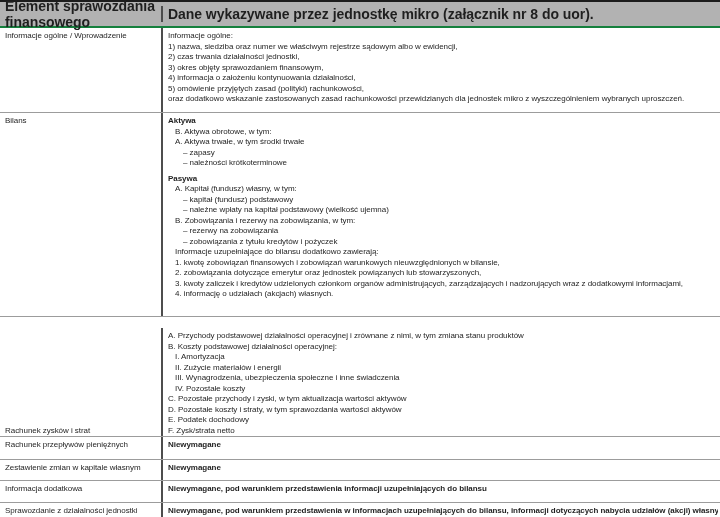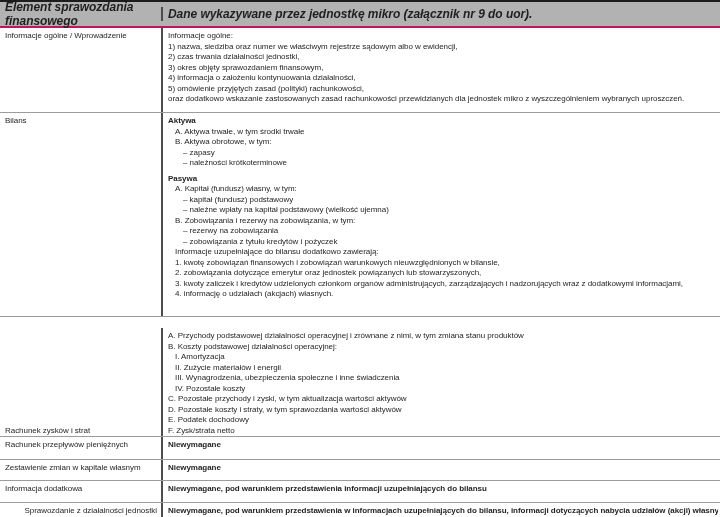--- a/index.html
+++ b/index.html
@@ -17,28 +17,27 @@
   }
   .doc-table {
     width: 720px;
     border-top: 2px solid #1c1c1c;
     box-sizing: border-box;
   }
   
   .thead {
     display: flex;
     background: #b2b2b2;
-    border-bottom: 2px solid #be185d;
+    border-bottom: 2px solid #15803d;
     height: 26px;
     box-sizing: border-box;
     align-items: center;
     font-weight: bold;
-    font-size: 12px;
+    font-size: 14px;
     letter-spacing: -0.05px;
-    font-style: italic;
   }
   .cell-left {
     flex: 0 0 161px;
     width: 161px;
     box-sizing: border-box;
     padding-left: 5px;
     padding-right: 4px;
   }
   .cell-right {
     flex: 1 1 auto;
@@ -58,57 +57,57 @@
     line-height: 10.5px;
   }
   .trow .cell-left { padding-top: 3px; }
   .trow .cell-right { padding-top: 3px; }
   .rows .trow:nth-child(1) { min-height: 85px; justify-content: space-between; }
   .rows .trow:nth-child(2) { min-height: 204px; }
   .rows .trow:nth-child(3) { min-height: 120px; align-items: flex-end; }
   .rows .trow:nth-child(4) { min-height: 23px; }
   .rows .trow:nth-child(5) { min-height: 21px; }
   .rows .trow:nth-child(6) { min-height: 22px; }
-  .rows .trow:nth-child(7) { min-height: 14px; border-bottom: none; text-align: right; }
+  .rows .trow:nth-child(7) { min-height: 14px; border-bottom: none; }
   .line {
     white-space: nowrap;
     overflow: hidden;
   }
   .line.i1 { margin-left: 7px; }
   .line.i2 { margin-left: 15px; }
   .line.b  { font-weight: bold; }
   .line.gap { margin-top: 5px; }
 </style>
 </head>
 <body>
 
 <div class="doc-table">
   <div class="thead">
     <div class="cell-left">Element sprawozdania finansowego</div>
-    <div class="cell-right">Dane wykazywane przez jednostkę mikro (załącznik nr 9 do uor).</div>
+    <div class="cell-right">Dane wykazywane przez jednostkę mikro (załącznik nr 8 do uor).</div>
   </div>
   <div class="rows">
       <div class="trow">
         <div class="cell-left">Informacje ogólne / Wprowadzenie</div>
         <div class="cell-right">
           <div class="line i0">Informacje ogólne:</div>
           <div class="line i0">1) nazwa, siedziba oraz numer we właściwym rejestrze sądowym albo w ewidencji,</div>
           <div class="line i0">2) czas trwania działalności jednostki,</div>
           <div class="line i0">3) okres objęty sprawozdaniem finansowym,</div>
           <div class="line i0">4) informacja o założeniu kontynuowania działalności,</div>
           <div class="line i0">5) omówienie przyjętych zasad (polityki) rachunkowości,</div>
           <div class="line i0">oraz dodatkowo wskazanie zastosowanych zasad rachunkowości przewidzianych dla jednostek mikro z wyszczególnieniem wybranych uproszczeń.</div>
         </div>
       </div>
       <div class="trow">
         <div class="cell-left">Bilans</div>
         <div class="cell-right">
           <div class="line i0 b">Aktywa</div>
+          <div class="line i1">B. Aktywa obrotowe, w tym:</div>
           <div class="line i1">A. Aktywa trwałe, w tym środki trwałe</div>
-          <div class="line i1">B. Aktywa obrotowe, w tym:</div>
           <div class="line i2">– zapasy</div>
           <div class="line i2">– należności krótkoterminowe</div>
           <div class="line i0 b gap">Pasywa</div>
           <div class="line i1">A. Kapitał (fundusz) własny, w tym:</div>
           <div class="line i2">– kapitał (fundusz) podstawowy</div>
           <div class="line i2">– należne wpłaty na kapitał podstawowy (wielkość ujemna)</div>
           <div class="line i1">B. Zobowiązania i rezerwy na zobowiązania, w tym:</div>
           <div class="line i2">– rezerwy na zobowiązania</div>
           <div class="line i2">– zobowiązania z tytułu kredytów i pożyczek</div>
           <div class="line i1">Informacje uzupełniające do bilansu dodatkowo zawierają:</div>

